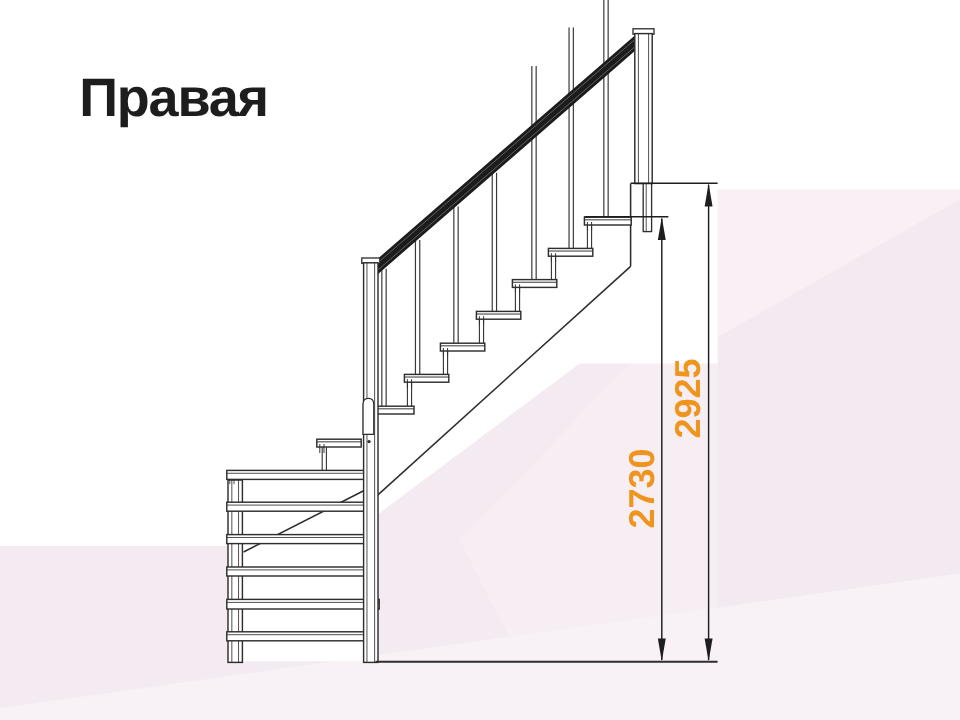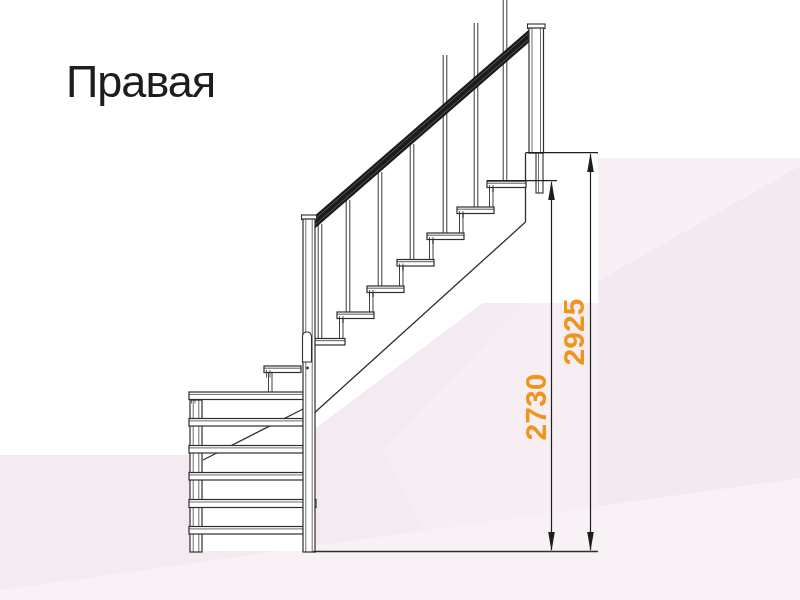--- a/index.html
+++ b/index.html
@@ -1,19 +1,19 @@
 <!DOCTYPE html>
 <html><head>
 <meta charset="utf-8">
 <style>
   html,body{margin:0;padding:0;width:800px;height:600px;overflow:hidden;
     font-family:"Liberation Sans","DejaVu Sans",sans-serif;background:#F4EAF1;}
   #stage{position:relative;width:800px;height:600px;}
   #drawing{position:absolute;left:0;top:0;}
-  #title{position:absolute;left:66px;top:56px;font-size:45px;font-weight:400;
+  #title{position:absolute;left:66px;top:56px;font-size:45px;font-weight:700;
     letter-spacing:-1px;color:#1D1D1D;white-space:nowrap;}
   .dim-label{position:absolute;width:84px;height:32px;line-height:32px;text-align:center;
     font-size:30px;font-weight:700;color:#EF941D;transform:rotate(-90deg);white-space:nowrap;}
   #dim-label-2730{left:494px;top:391px;}
   #dim-label-2925{left:532px;top:316px;}
 </style>
 </head>
 <body>
 
 <div id="stage">

